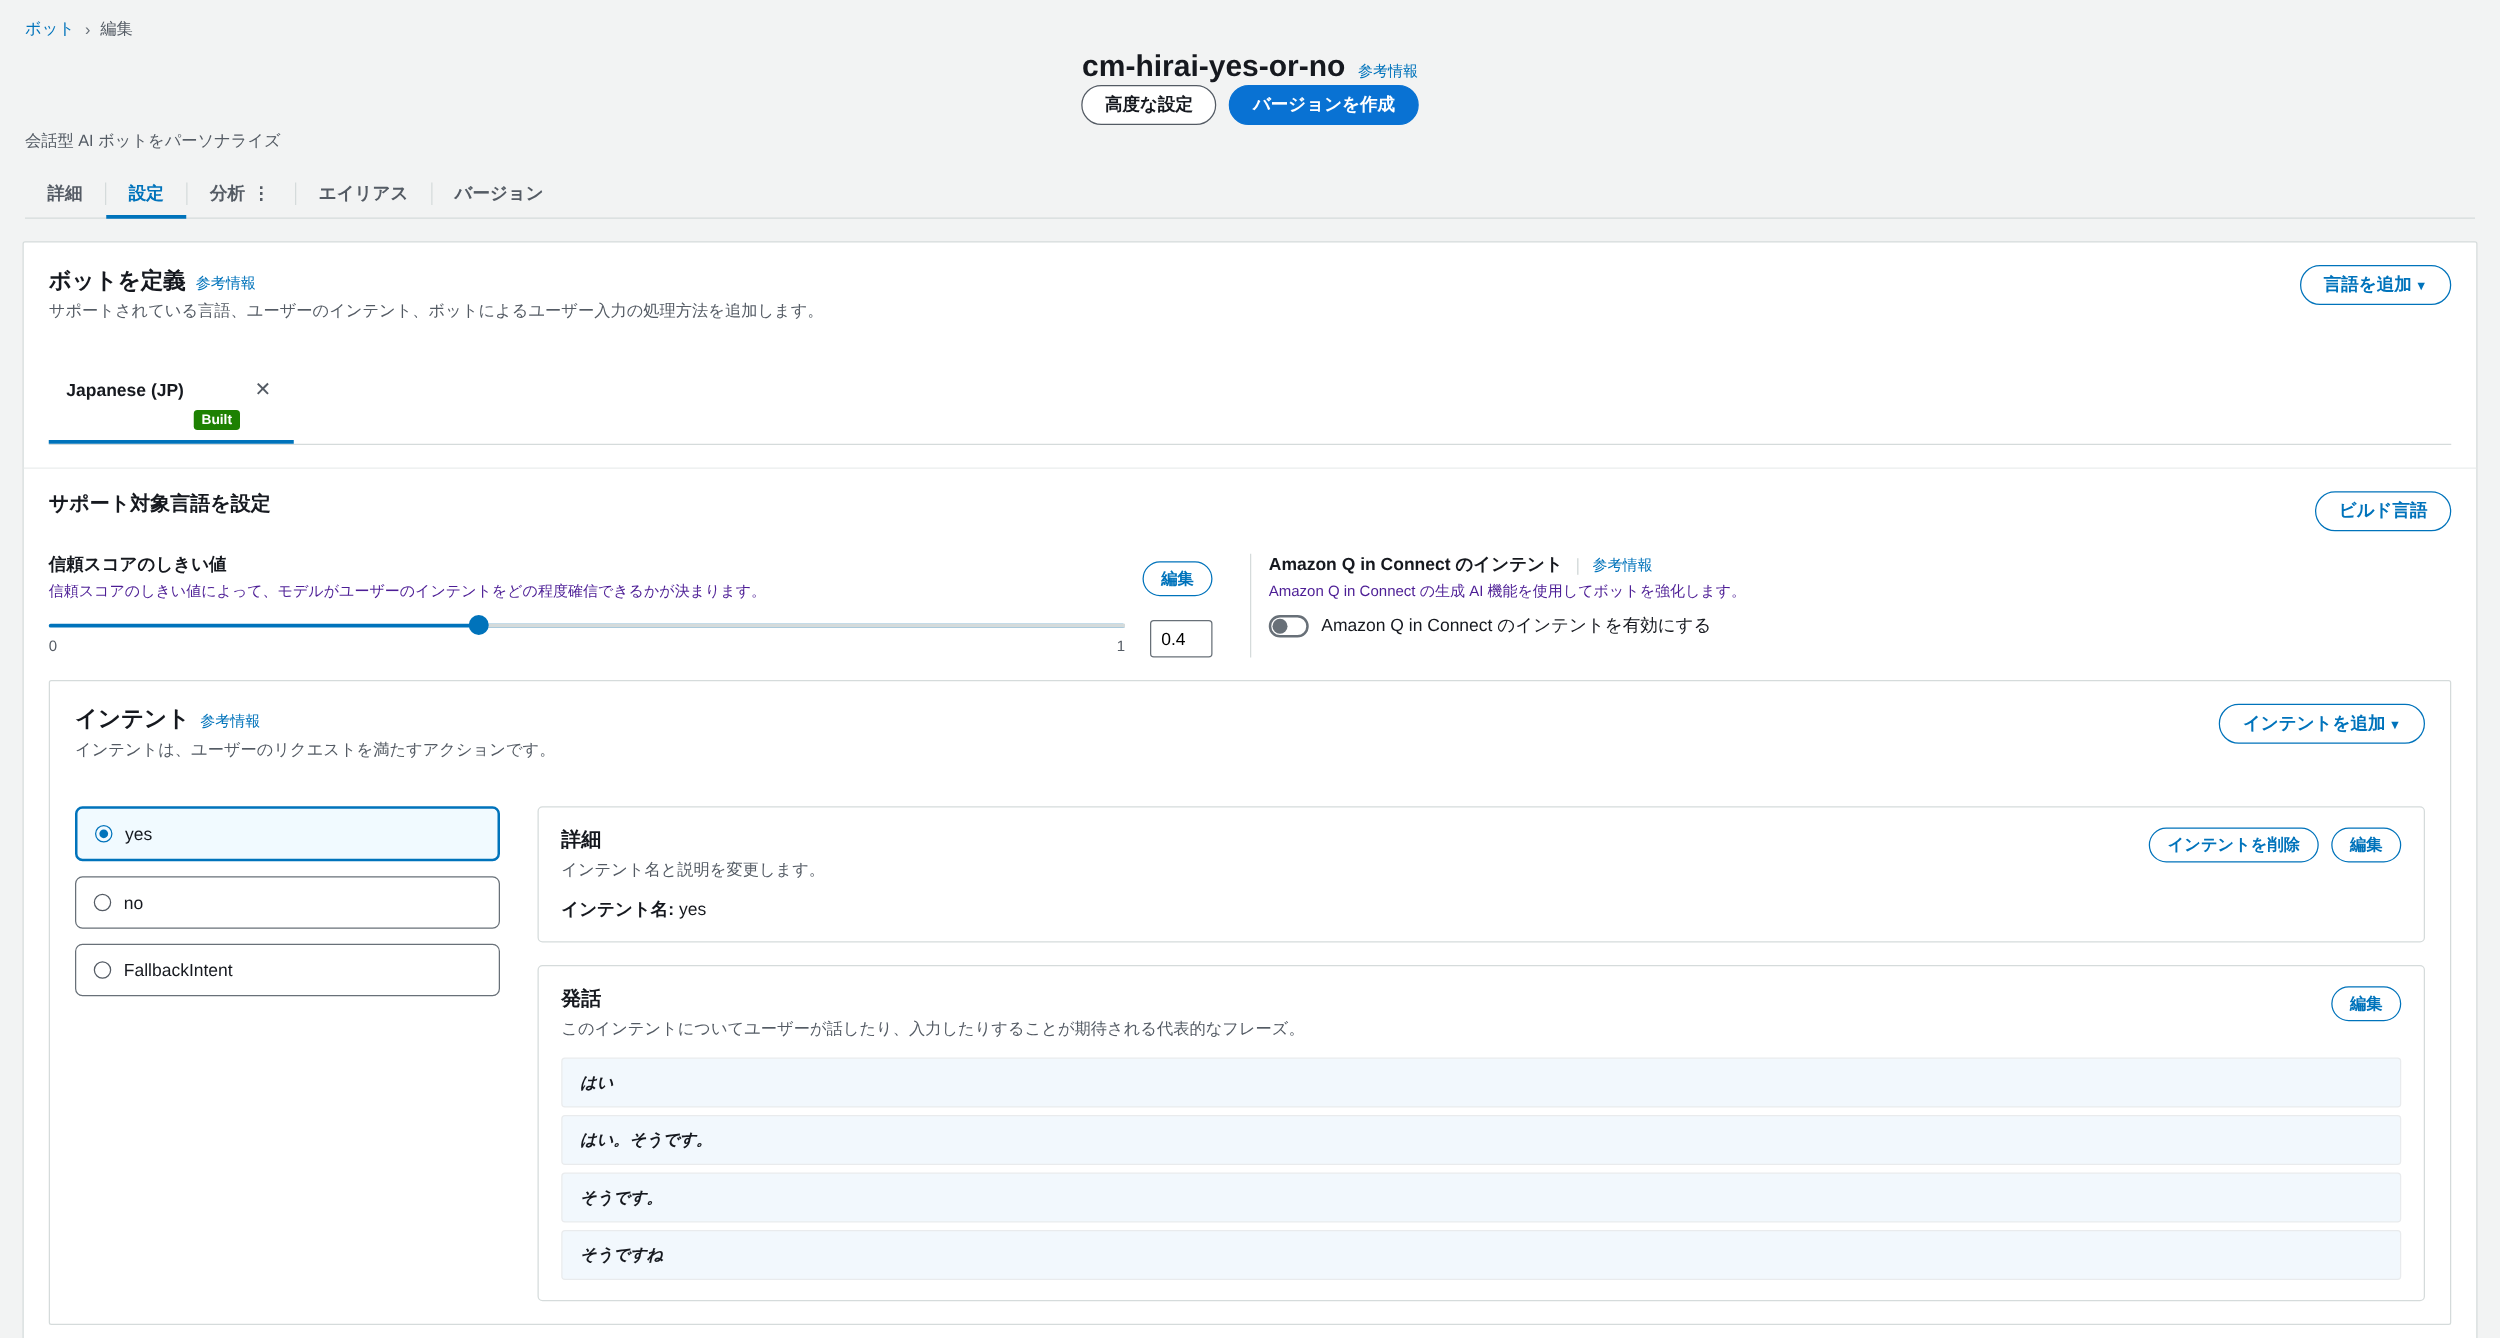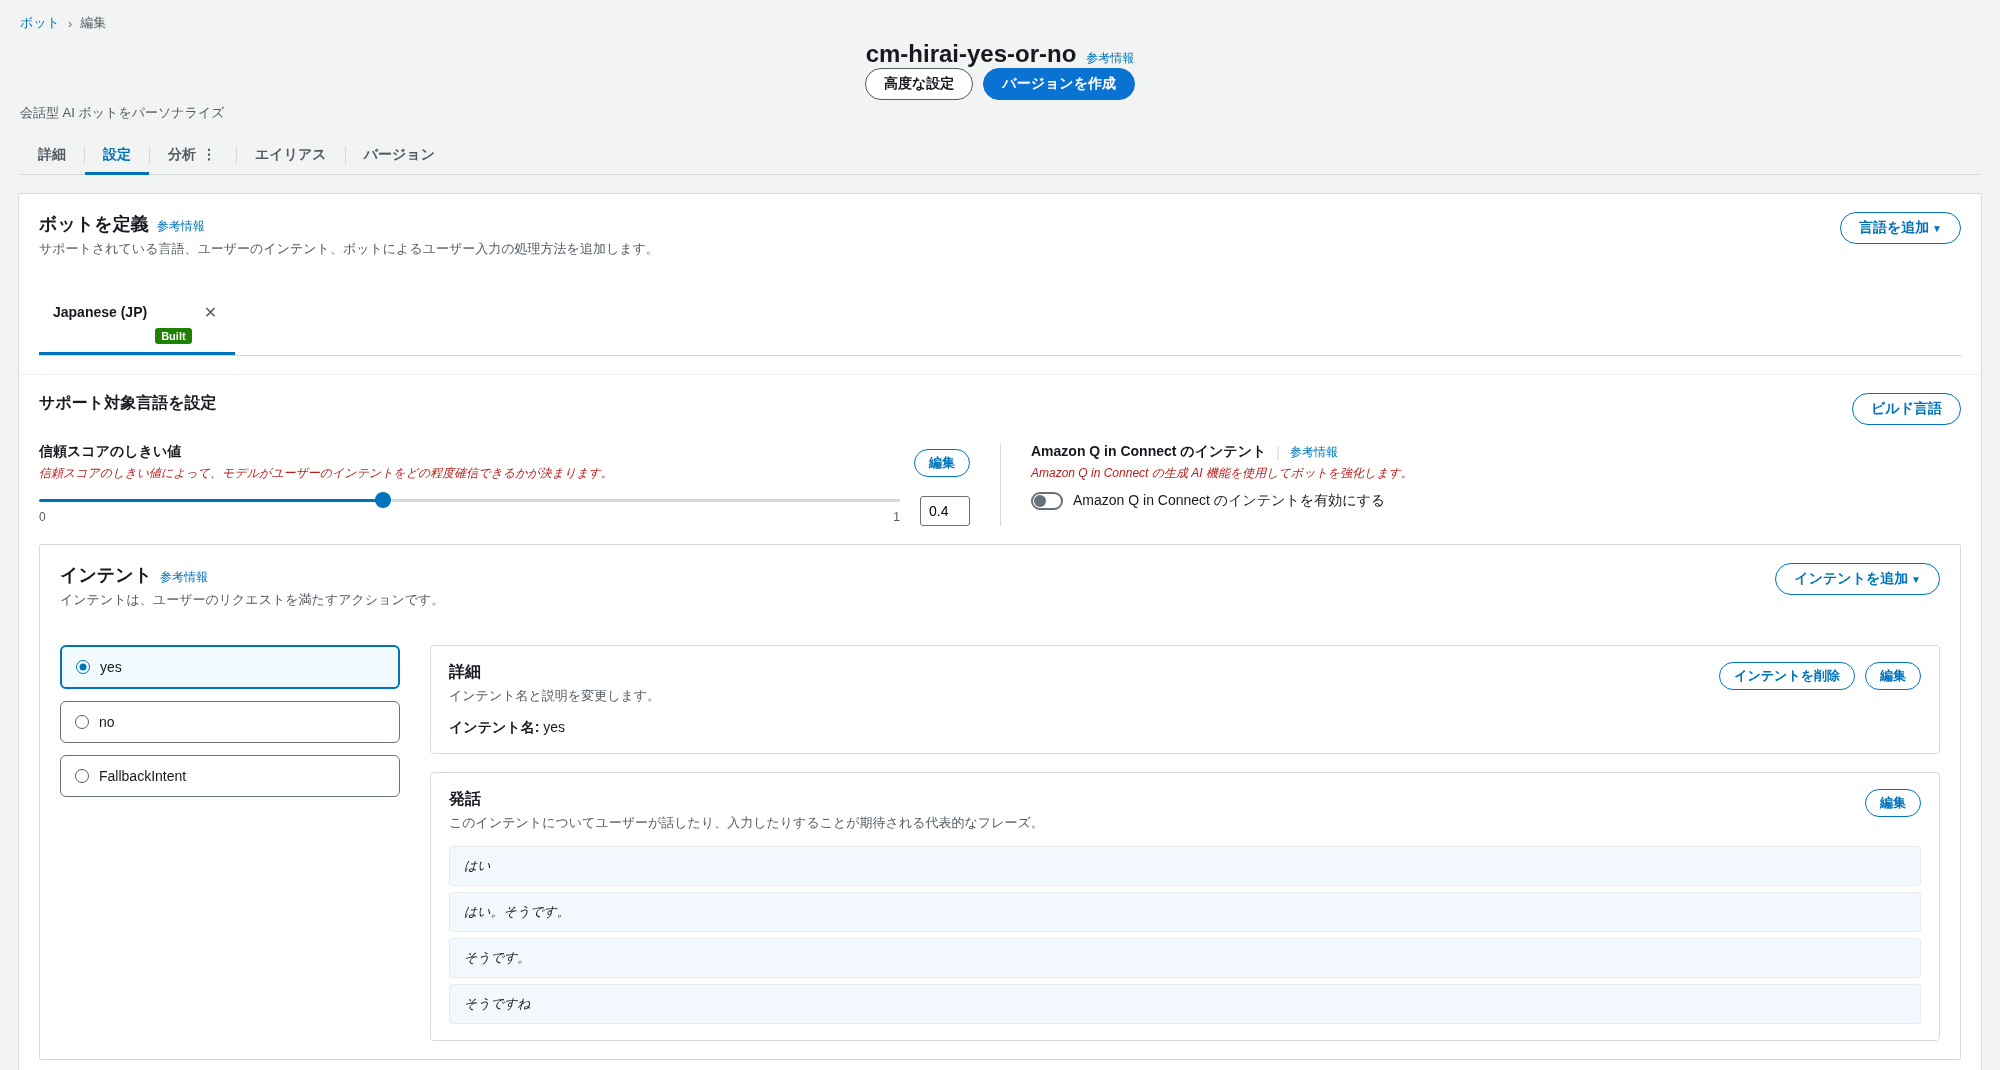--- a/index.html
+++ b/index.html
@@ -37,25 +37,25 @@
 .lang-tab { display: flex; align-items: center; gap: 8px; padding: 8px 14px; font-size: 14px; font-weight: 700; color: #16191f; border-bottom: 3px solid #0073bb; cursor: pointer; }
 .badge { background: #1d8102; color: #fff; font-size: 11px; font-weight: 700; padding: 2px 6px; border-radius: 3px; margin-top: 48px; }
 .close-x { font-size: 16px; font-weight: 400; color: #545b64; cursor: pointer; padding: 0 4px; }
 
 .subsection { padding: 18px 20px; border-top: 1px solid #eaeded; }
 .subsection-head { display: flex; justify-content: space-between; align-items: flex-start; }
 .sub-title { font-size: 16px; font-weight: 700; }
 
 .split { display: flex; gap: 0; margin-top: 18px; }
 .split-left { flex: 0 0 50%; padding-right: 30px; }
-.split-right { flex: 1; border-left: 1px solid #d5dbdb; padding-left: 30px; }
+.split-right { flex: 1; border-left: 1px solid #d5dbdb; padding-left: 14px; }
 
 .field-label-row { display: flex; justify-content: space-between; align-items: center; }
 .field-label { font-size: 14px; font-weight: 700; }
-.field-desc { font-size: 12px; color: #b91c1c; margin-top: 4px; font-style: italic; }
+.field-desc { font-size: 12px; color: #4c1d95; margin-top: 4px; }
 
 .slider-row { display: flex; align-items: center; gap: 20px; margin-top: 14px; }
 .slider-wrap { flex: 1; }
 .slider-track { height: 3px; background: #0073bb; border-radius: 2px; position: relative; width: 100%; }
 .slider-track-rest { position: absolute; left: 40%; right: 0; top: 0; bottom: 0; background: #d5dbdb; }
 .slider-thumb { width: 16px; height: 16px; background: #0073bb; border-radius: 50%; position: absolute; left: 40%; top: 50%; transform: translate(-50%, -50%); }
 .slider-marks { display: flex; justify-content: space-between; font-size: 12px; color: #545b64; margin-top: 8px; }
 .slider-input { width: 50px; border: 1px solid #687078; border-radius: 3px; padding: 6px 8px; font-size: 14px; text-align: left; }
 
 .q-head { display: flex; align-items: center; gap: 10px; }
@@ -77,21 +77,21 @@
 .intent-detail { flex: 1; display: flex; flex-direction: column; gap: 18px; }
 .detail-card { border: 1px solid #d5dbdb; border-radius: 4px; padding: 16px 18px; }
 .detail-head { display: flex; justify-content: space-between; align-items: flex-start; }
 .detail-title { font-size: 16px; font-weight: 700; }
 .detail-desc { color: #545b64; font-size: 13px; margin-top: 4px; }
 .detail-actions { display: flex; gap: 10px; }
 .kv { margin-top: 14px; font-size: 14px; }
 .kv b { font-weight: 700; }
 
 .utter-list { display: flex; flex-direction: column; gap: 6px; margin-top: 14px; }
-.utter-row { background: #f2f8fd; border: 1px solid #e9ebed; border-radius: 3px; padding: 10px 14px; font-size: 13px; color: #16191f; font-style: italic; }
+.utter-row { background: #f2f8fd; border: 1px solid #e9ebed; border-radius: 3px; padding: 10px 14px; font-size: 13px; color: #16191f; font-style: italic; font-weight: bold; }
 
 .caret-down::after { content: " ▼"; font-size: 10px; }
 </style>
 </head>
 <body>
 
 <div class="header-region">
   <div class="breadcrumb">
     <a>ボット</a>
     <span class="sep">›</span>

